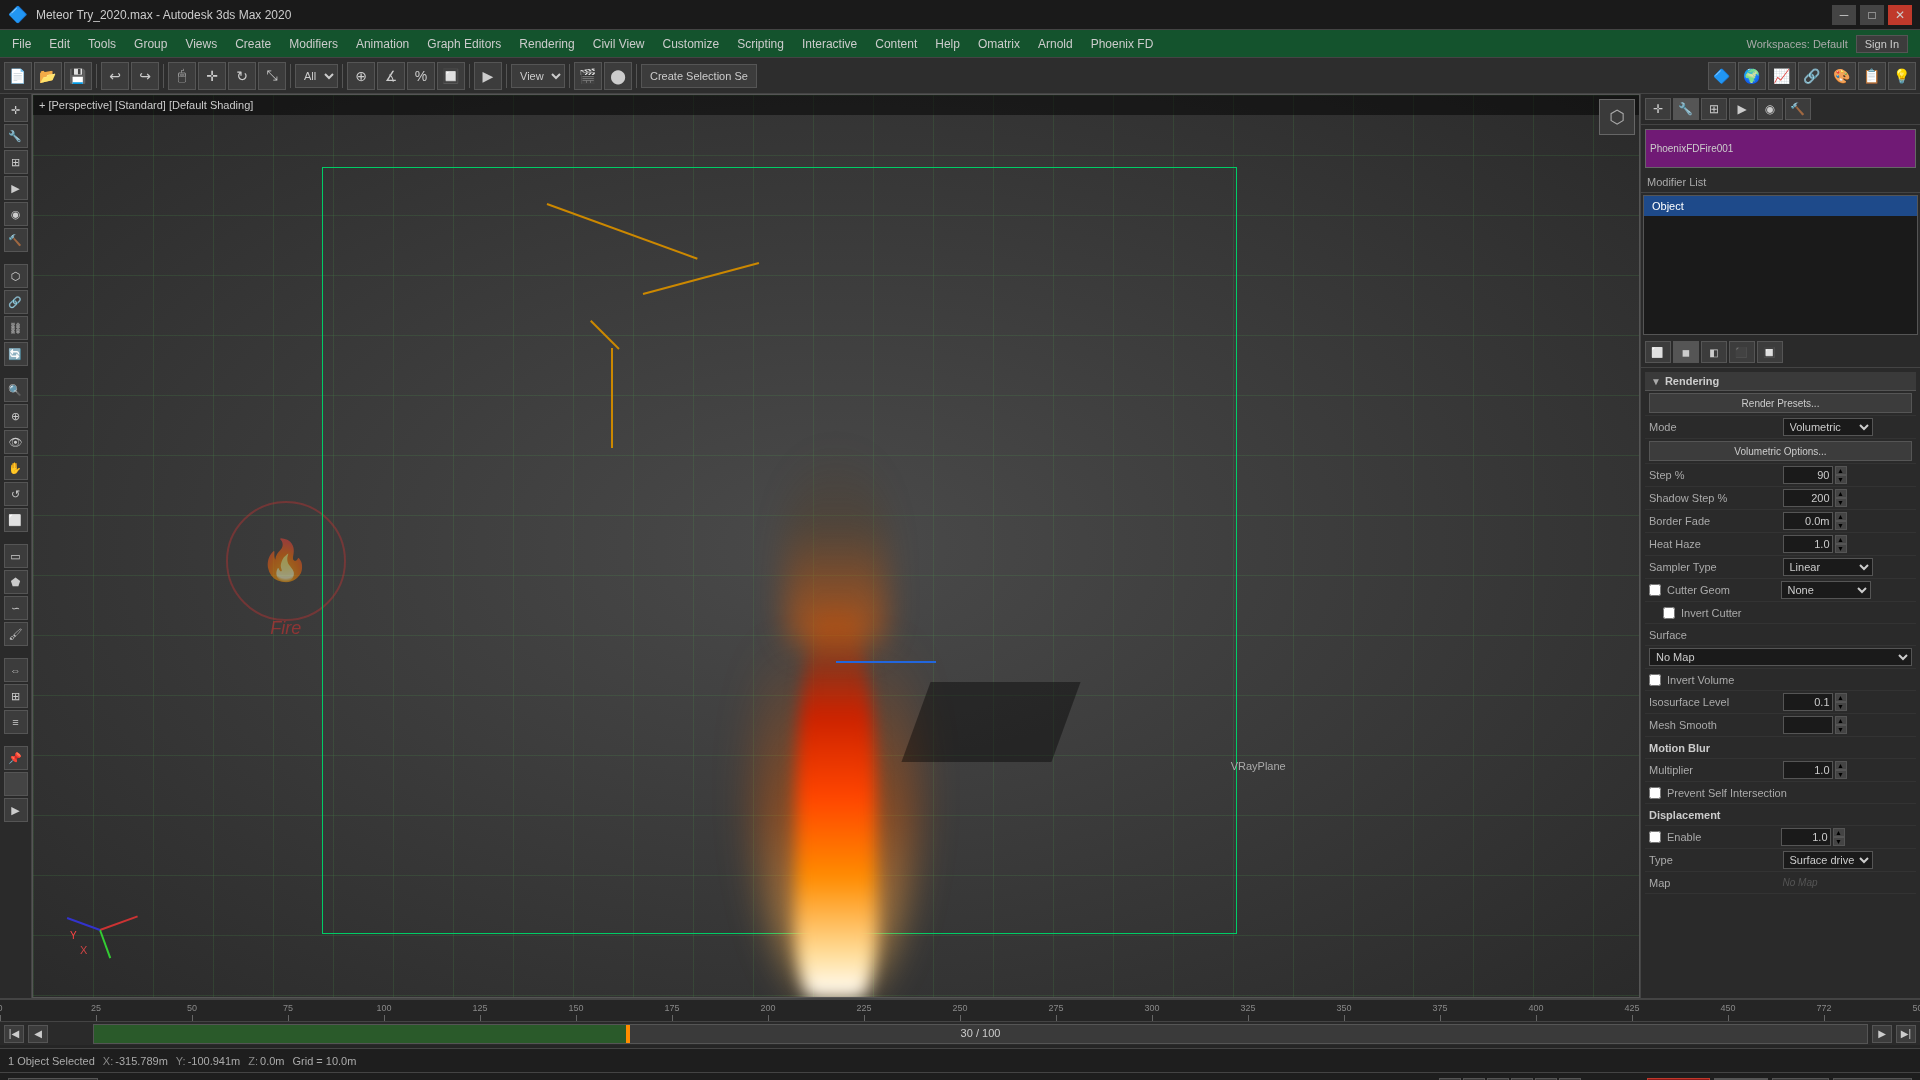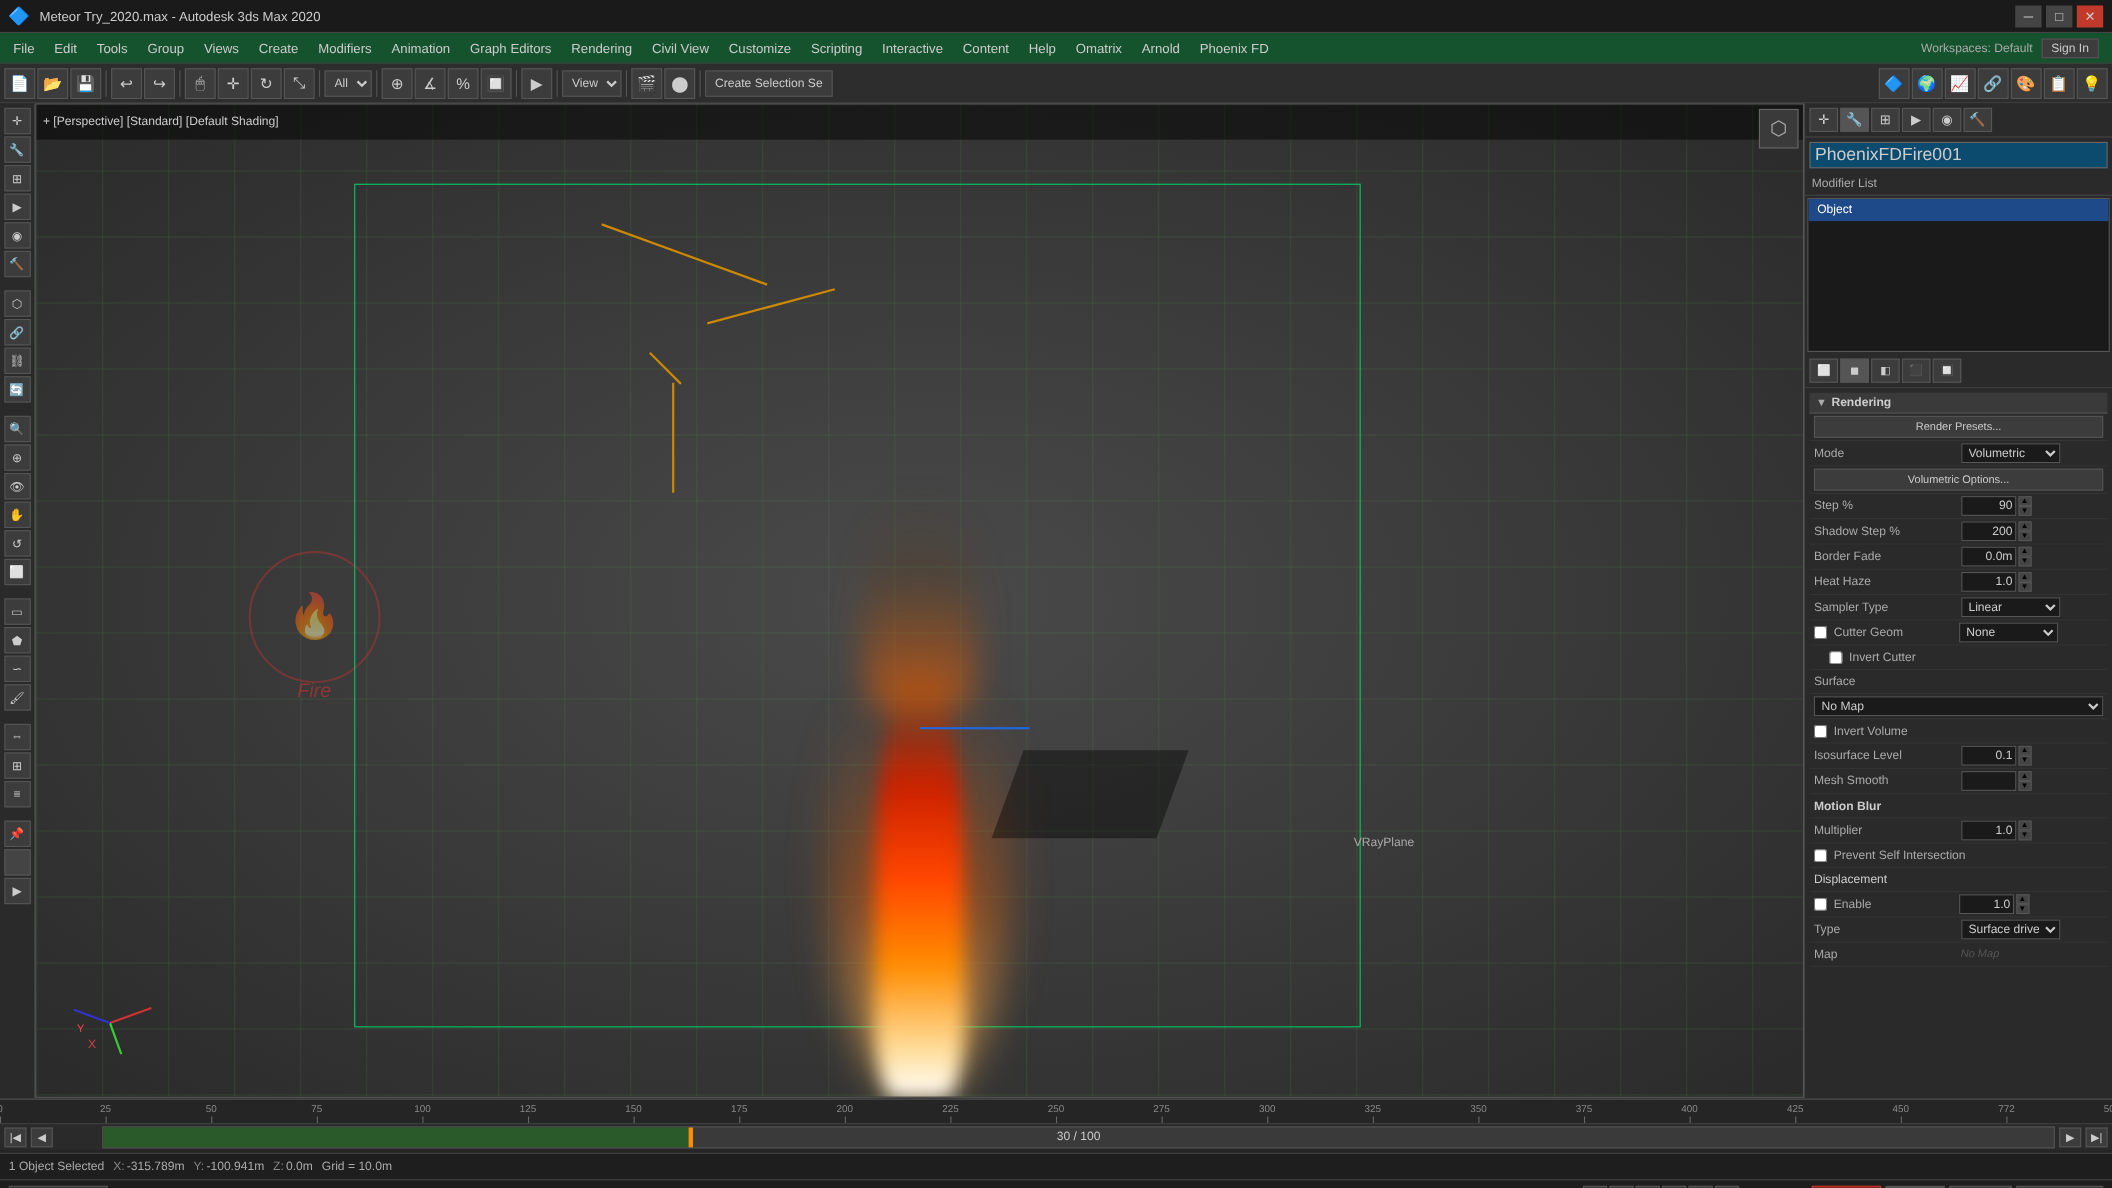--- a/index.html
+++ b/index.html
@@ -90,22 +90,22 @@
     
     #right-panel {
       width: 280px; background: #2a2a2a; border-left: 1px solid #444;
       display: flex; flex-direction: column; overflow: hidden;
     }
     .panel-tabs { display: flex; gap: 2px; padding: 4px; border-bottom: 1px solid #444; }
     .panel-tab { width: 26px; height: 22px; background: #3c3c3c; border: 1px solid #555; color: #ccc; cursor: pointer; display: flex; align-items: center; justify-content: center; font-size: 12px; }
     .panel-tab.active { background: #555; }
 
     #object-name-field {
-      margin: 4px; height: 24px; background: #0c4a6e; border: 1px solid #666; color: #ccc;
-      padding: 2px 4px; font-size: 16px; width: calc(100% - 8px);
+      margin: 4px; height: 39px; background: #701a75; border: 1px solid #666; color: #ccc;
+      padding: 2px 4px; font-size: 10px; width: calc(100% - 8px);
     }
 
     #modifier-list-label {
       padding: 4px 6px; background: #2a2a2a; font-size: 11px; color: #aaa;
       border-bottom: 1px solid #444;
     }
 
     #modifier-area {
       height: 140px; background: #1a1a1a; border: 1px solid #555; margin: 2px;
       overflow-y: auto;
@@ -198,21 +198,21 @@
     .play-btn { width: 22px; height: 18px; background: #3c3c3c; border: 1px solid #555; color: #ccc; cursor: pointer; font-size: 10px; display: flex; align-items: center; justify-content: center; }
 
     #autokey-btn { background: #8b1a1a; color: #ff6666; padding: 2px 8px; border: 1px solid #c0392b; font-size: 11px; cursor: pointer; }
     #setkey-btn { background: #3c3c3c; color: #ccc; padding: 2px 8px; border: 1px solid #555; font-size: 11px; cursor: pointer; }
 
     .selected-badge { background: #555; padding: 2px 6px; font-size: 11px; color: #ccc; }
 
     
     #viewport-header-strip {
       position: absolute; top: 0; left: 0; right: 0; height: 20px;
-      background: rgba(0,0,0,0.5); display: flex; align-items: center; padding: 16px 6px;
+      background: rgba(0,0,0,0.5); display: flex; align-items: center; padding: 4px 6px;
       z-index: 5;
     }
 
     
     #cube-icon {
       position: absolute; top: 4px; right: 4px;
       width: 36px; height: 36px; background: #3a3a3a; border: 1px solid #666;
       display: flex; align-items: center; justify-content: center;
       color: #aaa; font-size: 18px; z-index: 5;
     }
@@ -593,21 +593,21 @@
         </div>
 
         <div class="prop-row">
           <div style="display:flex;align-items:center;gap:2px;">
             <input type="checkbox" class="prop-checkbox" style="">
             <span class="prop-label">Prevent Self Intersection</span>
           </div>
         </div>
 
         <div class="prop-row">
-          <div class="prop-label" style="font-weight:normal;color:#ccc;">Displacement</div>
+          <div class="prop-label" style="font-weight:bold;color:#ccc;">Displacement</div>
         </div>
 
         <div class="prop-row">
           <div style="display:flex;align-items:center;gap:2px;flex:1;">
             <input type="checkbox" class="prop-checkbox" style="">
             <span class="prop-label">Enable</span>
           </div>
           <div class="prop-value prop-spinbox">
             <input class="spinbox-val" type="text" value="1.0" style="">
             <div class="spinbox-btns">

